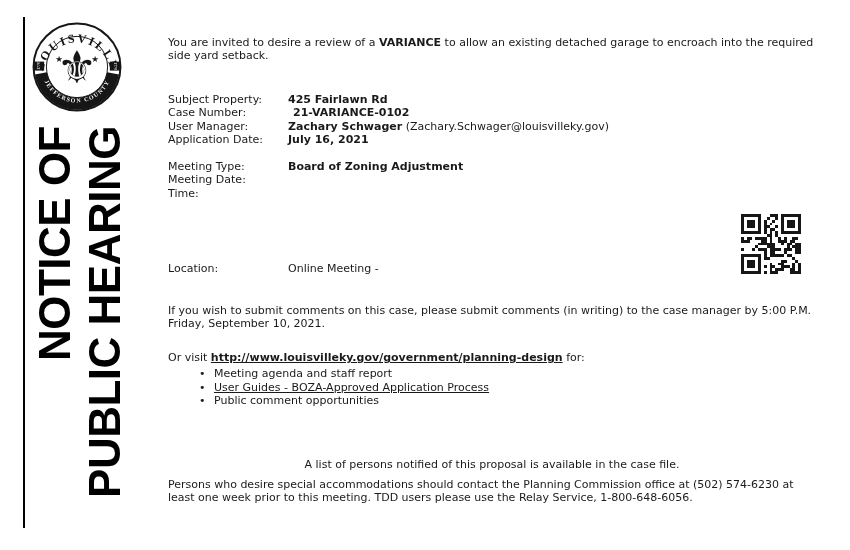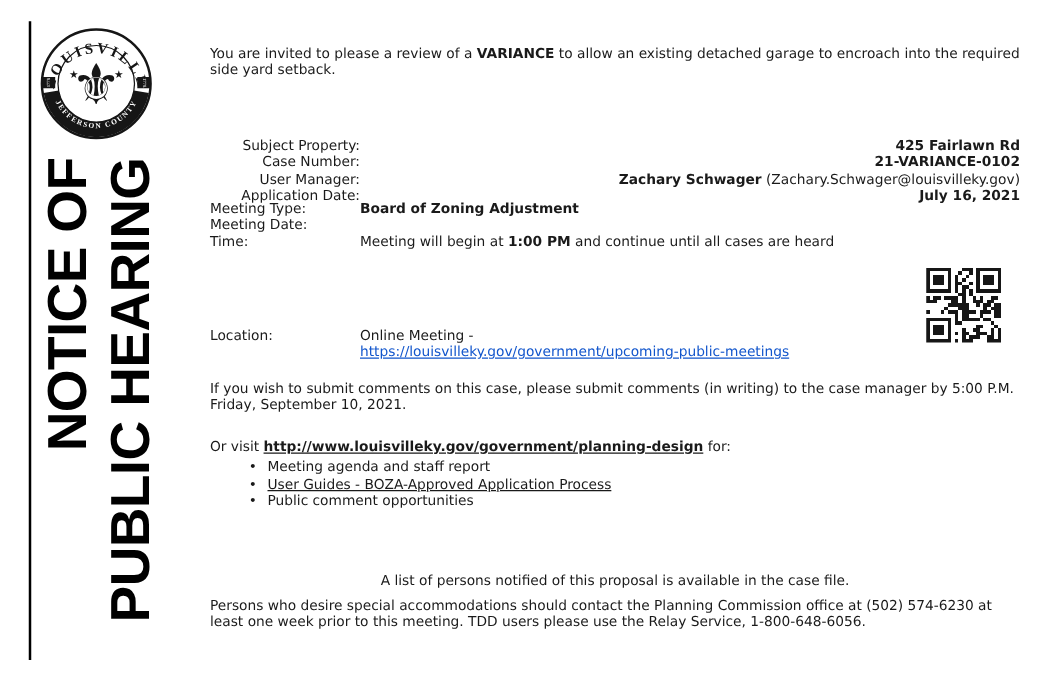--- a/index.html
+++ b/index.html
@@ -22,35 +22,35 @@
     transform:rotate(-90deg);
     font-family:"Liberation Sans",sans-serif;
     font-weight:bold;font-size:44px;line-height:50px;
     text-align:right;color:#000;white-space:nowrap;letter-spacing:-0.5px;
   }
   .vertical-title span{display:block;}
 
   
   .blk{position:absolute;left:168px;width:648px;}
   .b-intro{top:25px;}
-  .b-fields{top:110px;text-align:right;}
+  .b-fields{top:93px;}
   .b-meeting{top:160px;}
   .b-location{top:234px;margin-top:28px;}
   .b-comments{top:293px;}
   .b-orvisit{top:340px;}
   .b-bullets{top:367px;}
   .b-listnote{top:447px;text-align:center;}
   .b-accom{top:467px;}
 
   .kv{display:grid;grid-template-columns:120px 1fr;}
   .kv .lbl{grid-column:1;}
   .kv .val{grid-column:2;font-weight:bold;}
   .kv .val.mixed{font-weight:normal;}
   .kv .val .b{font-weight:bold;}
-  .indent-sm{padding-left:5px;margin-left:16px;}
+  .indent-sm{padding-left:5px;}
 
   a,.link{text-decoration:underline;cursor:pointer;}
   .link-blue{color:var(--link-blue);}
   .link-bold{color:var(--text);font-weight:bold;}
   .u{text-decoration:underline;}
   .b{font-weight:bold;margin-top:36px;}
 
   ul.bullets{margin:0;padding:0;list-style:none;}
   ul.bullets li{position:relative;padding-left:46px;line-height:13.5px;}
   ul.bullets li::before{content:"•";position:absolute;left:31px;top:0;}
@@ -84,46 +84,44 @@
   <text x="30" y="44.5" font-size="9.5" fill="#161616" text-anchor="middle">★</text>
   <text x="70" y="44.5" font-size="9.5" fill="#161616" text-anchor="middle">★</text>
   <text x="50" y="68" font-size="50" fill="#161616" text-anchor="middle" font-family="DejaVu Sans, sans-serif">⚜</text>
 </svg>
 
 <div class="vertical-title">
   <span>NOTICE OF</span>
   <span>PUBLIC HEARING</span>
 </div>
 
-<p class="blk b-intro"><span>You are invited to please a review of a </span><span class="b">VARIANCE</span><span> to allow an existing detached garage to encroach into the required side yard setback.</span></p>
+<p class="blk b-intro"><span>You are invited to desire a review of a </span><span class="b">VARIANCE</span><span> to allow an existing detached garage to encroach into the required side yard setback.</span></p>
 
 <div class="blk b-fields kv">
   <div class="lbl">Subject Property:</div>
   <div class="val">425 Fairlawn Rd</div>
   <div class="lbl">Case Number:</div>
   <div class="val indent-sm">21-VARIANCE-0102</div>
   <div class="lbl">User Manager:</div>
   <div class="val mixed"><span class="b">Zachary Schwager</span><span> (Zachary.Schwager@louisvilleky.gov)</span></div>
   <div class="lbl">Application Date:</div>
   <div class="val">July 16, 2021</div>
 </div>
 
 <div class="blk b-meeting kv">
   <div class="lbl">Meeting Type:</div>
   <div class="val">Board of Zoning Adjustment</div>
   <div class="lbl">Meeting Date:</div>
   <div class="lbl">Time:</div>
-  <div class="val mixed"><span>Meeting will begin at </span><span class="b">1:00 PM</span><span> and continue until all cases are heard</span></div>
 </div>
 
 <div class="blk b-location kv">
   <div class="lbl">Location:</div>
   <div class="val mixed">
     <div>Online Meeting -</div>
-    <a class="link link-blue">https://louisvilleky.gov/government/upcoming-public-meetings</a>
   </div>
 </div>
 
 <div class="qr">
   <svg viewBox="0 0 21 21" xmlns="http://www.w3.org/2000/svg" aria-hidden="true">
     <rect x="0" y="0" width="21" height="21" fill="#ffffff"></rect>
     <g id="qr-mods" fill="#161616">
         <rect x="10" y="0" width="1" height="1"></rect>
         <rect x="11" y="0" width="1" height="1"></rect>
         <rect x="12" y="0" width="1" height="1"></rect>

